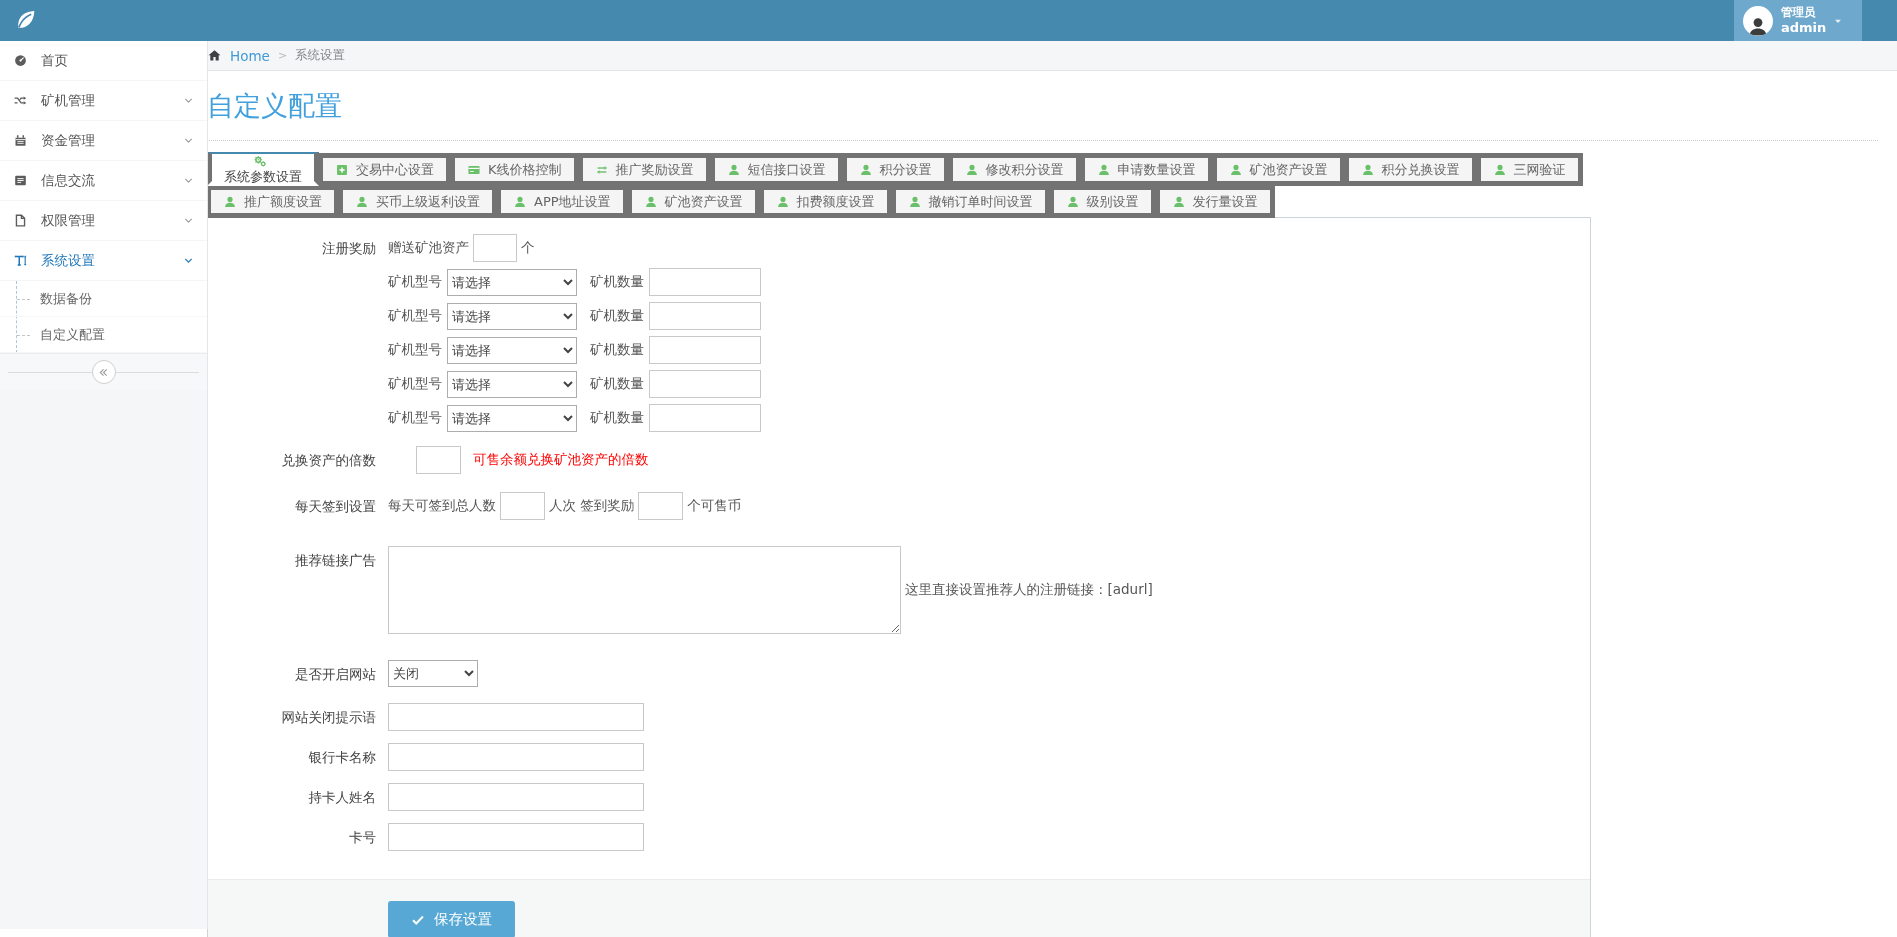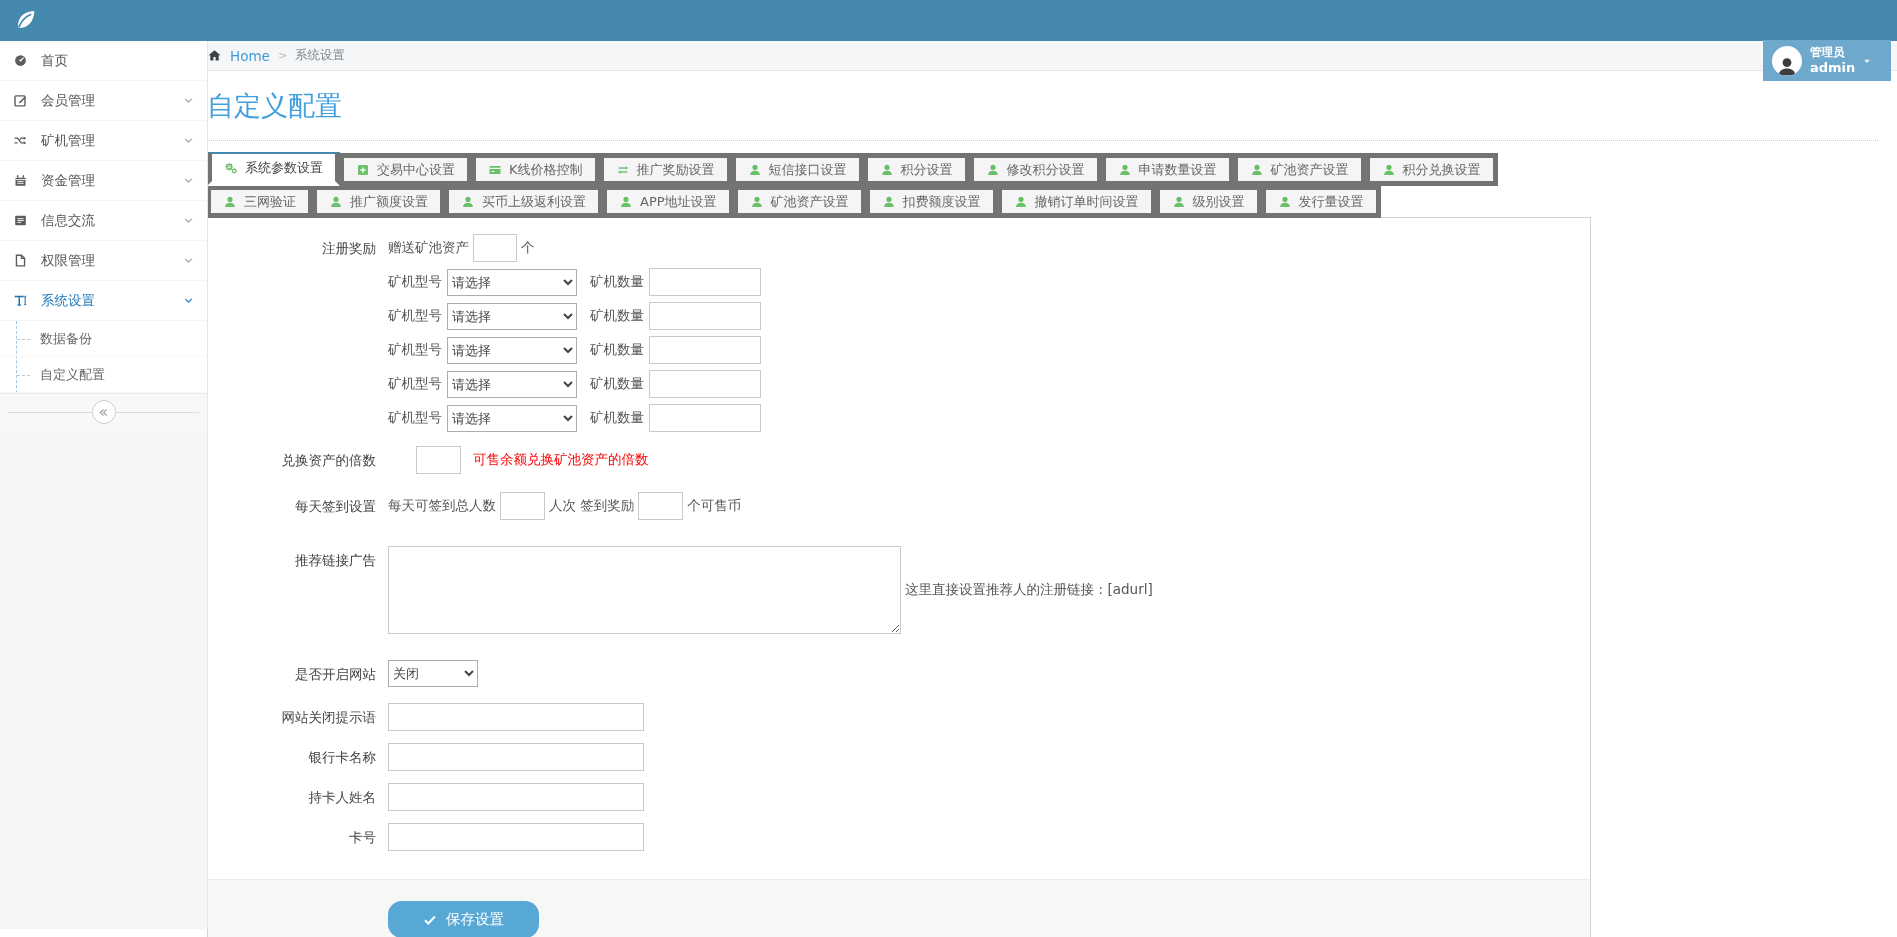--- a/index.html
+++ b/index.html
@@ -2,21 +2,21 @@
 <html><head>
 <meta charset="utf-8">
 <style>
   * { margin:0; padding:0; box-sizing:border-box; }
   html,body { width:1897px; height:937px; overflow:hidden; background:#fff;
     font-family:"DejaVu Sans","Liberation Sans",sans-serif; font-size:13.5px; color:#444; }
 
   
   .topbar { position:absolute; top:0; left:0; width:1897px; height:41px; background:#4589ae; z-index:30; }
   .brand { position:absolute; left:0; top:0; width:184px; height:41px; display:flex; align-items:center; padding-left:13px; color:#fff; }
-  .user-menu { position:absolute; right:6px; top:0; height:41px; width:128px; background:#6ea9cd; display:flex; align-items:center; padding:0 8px 0 9px; cursor:pointer;margin-top:40px; }
+  .user-menu { position:absolute; right:35px; top:0; height:41px; width:128px; background:#6ea9cd; display:flex; align-items:center; padding:0 8px 0 9px; cursor:pointer; }
   .avatar { width:30px; height:30px; border-radius:50%; background:#fff; overflow:hidden; display:flex; align-items:flex-end; justify-content:center; flex:0 0 auto; }
   .avatar svg { width:24px; height:24px; color:#3c3c3c; margin-bottom:-3px; }
   .user-texts { margin-left:8px; color:#fff; line-height:1.2; font-weight:bold; }
   .user-role { font-size:11.5px; }
   .user-name { font-size:13px; }
   .user-caret { margin-left:7px; color:#e8f1f7; }
 
   
   .sidebar { position:absolute; top:41px; left:0; bottom:8px; width:208px; background:#fff; border-right:1px solid #e4e7ea; display:flex; flex-direction:column; z-index:20; }
   .menu-item { height:40px; display:flex; align-items:center; padding:0 13px; border-bottom:1px solid #f5f5f5; color:#555; cursor:pointer; }
@@ -44,21 +44,21 @@
   .crumb-sep { color:#b7babd; font-size:11px; margin:0 8px; }
   .crumb-cur { color:#82878b; font-size:12.5px; }
 
   .main { padding:0 19px 0 23px; }
   .page-title { color:#42a0dc; font-size:27px; font-weight:400; margin:15px 0 14px; line-height:40px; }
   .title-sep { border-bottom:1px dotted #cbcbcb; margin-bottom:13px; }
 
   
   .tabs { display:flex; flex-wrap:wrap; width:1384px; position:relative; z-index:3; }
   .tab { display:flex; align-items:center; padding:0 12px; height:33px; background:#f5f5f6; border:5px solid #737373; margin:-1px 0 0 -1px; color:#666; font-size:13px; cursor:pointer; white-space:nowrap; }
-  .tab:first-child { margin-left:0; }
+  .tab:first-child { margin-left:0;flex-direction:column; }
   .tab .ti { width:15px; height:14px; color:#6abf69; margin-right:6px; display:flex; align-items:center; }
   .tab .ti svg { width:14px; height:14px; }
   .tab.active { background:#fff; border-top:2px solid #4589ae; border-bottom-color:#fff; color:#444; position:relative; z-index:4; height:34px; margin-top:-2px; }
 
   
   .panel { width:1384px; border:1px solid #ccd3d9; background:#fff; margin-top:-1px; }
   .panel-body { padding:16px 0 28px 0; }
   .frow { display:flex; align-items:flex-start; }
   .flabel { width:180px; padding:6px 12px 0 0; text-align:right; color:#444; flex:0 0 auto; }
   .fctrl { display:flex; align-items:center; flex-wrap:wrap; }
@@ -79,21 +79,21 @@
   .in-wide { width:256px; height:30px; }
 
   .g-reward { margin-bottom:14px; }
   .g-exch { margin-bottom:18px;gap:28px; }
   .g-signin { margin-bottom:26px; }
   .g-ad { margin-bottom:26px; }
   .g-site { margin-bottom:16px; }
   .g-tip, .g-bank, .g-holder { margin-bottom:12px; }
 
   .panel-footer { background:#f6f7f7; border-top:1px solid #ebebeb; padding:21px 0 21px 180px; }
-  .save-btn { display:inline-flex; align-items:center; background:#57a8d4; color:#fff; border:none; font-size:14.5px; padding:0 35px; height:37px; border-radius:14px; cursor:pointer; font-family:inherit; }
+  .save-btn { display:inline-flex; align-items:center; background:#57a8d4; color:#fff; border:none; font-size:14.5px; padding:0 23px; height:37px; border-radius:3px; cursor:pointer; font-family:inherit; }
   .save-btn svg { width:14px; height:14px; margin-right:9px; }
 
   .ic { display:inline-block; }
 </style>
 </head>
 <body>
 
 <svg width="0" height="0" style="position:absolute">
   <defs>
     <symbol id="i-leaf" viewBox="0 0 24 24">
@@ -206,31 +206,20 @@
     <span class="mi">
         <svg>
           <use href="#i-gauge"></use>
         </svg>
       </span>
     <span class="mlabel">首页</span>
   </div>
   <div class="menu-item">
     <span class="mi">
         <svg>
-          <use href="#i-edit"></use>
-        </svg>
-      </span>
-    <span class="mlabel">会员管理</span>
-    <svg class="chev">
-        <use href="#i-chevdown"></use>
-      </svg>
-  </div>
-  <div class="menu-item">
-    <span class="mi">
-        <svg>
           <use href="#i-shuffle"></use>
         </svg>
       </span>
     <span class="mlabel">矿机管理</span>
     <svg class="chev">
         <use href="#i-chevdown"></use>
       </svg>
   </div>
   <div class="menu-item">
     <span class="mi">

